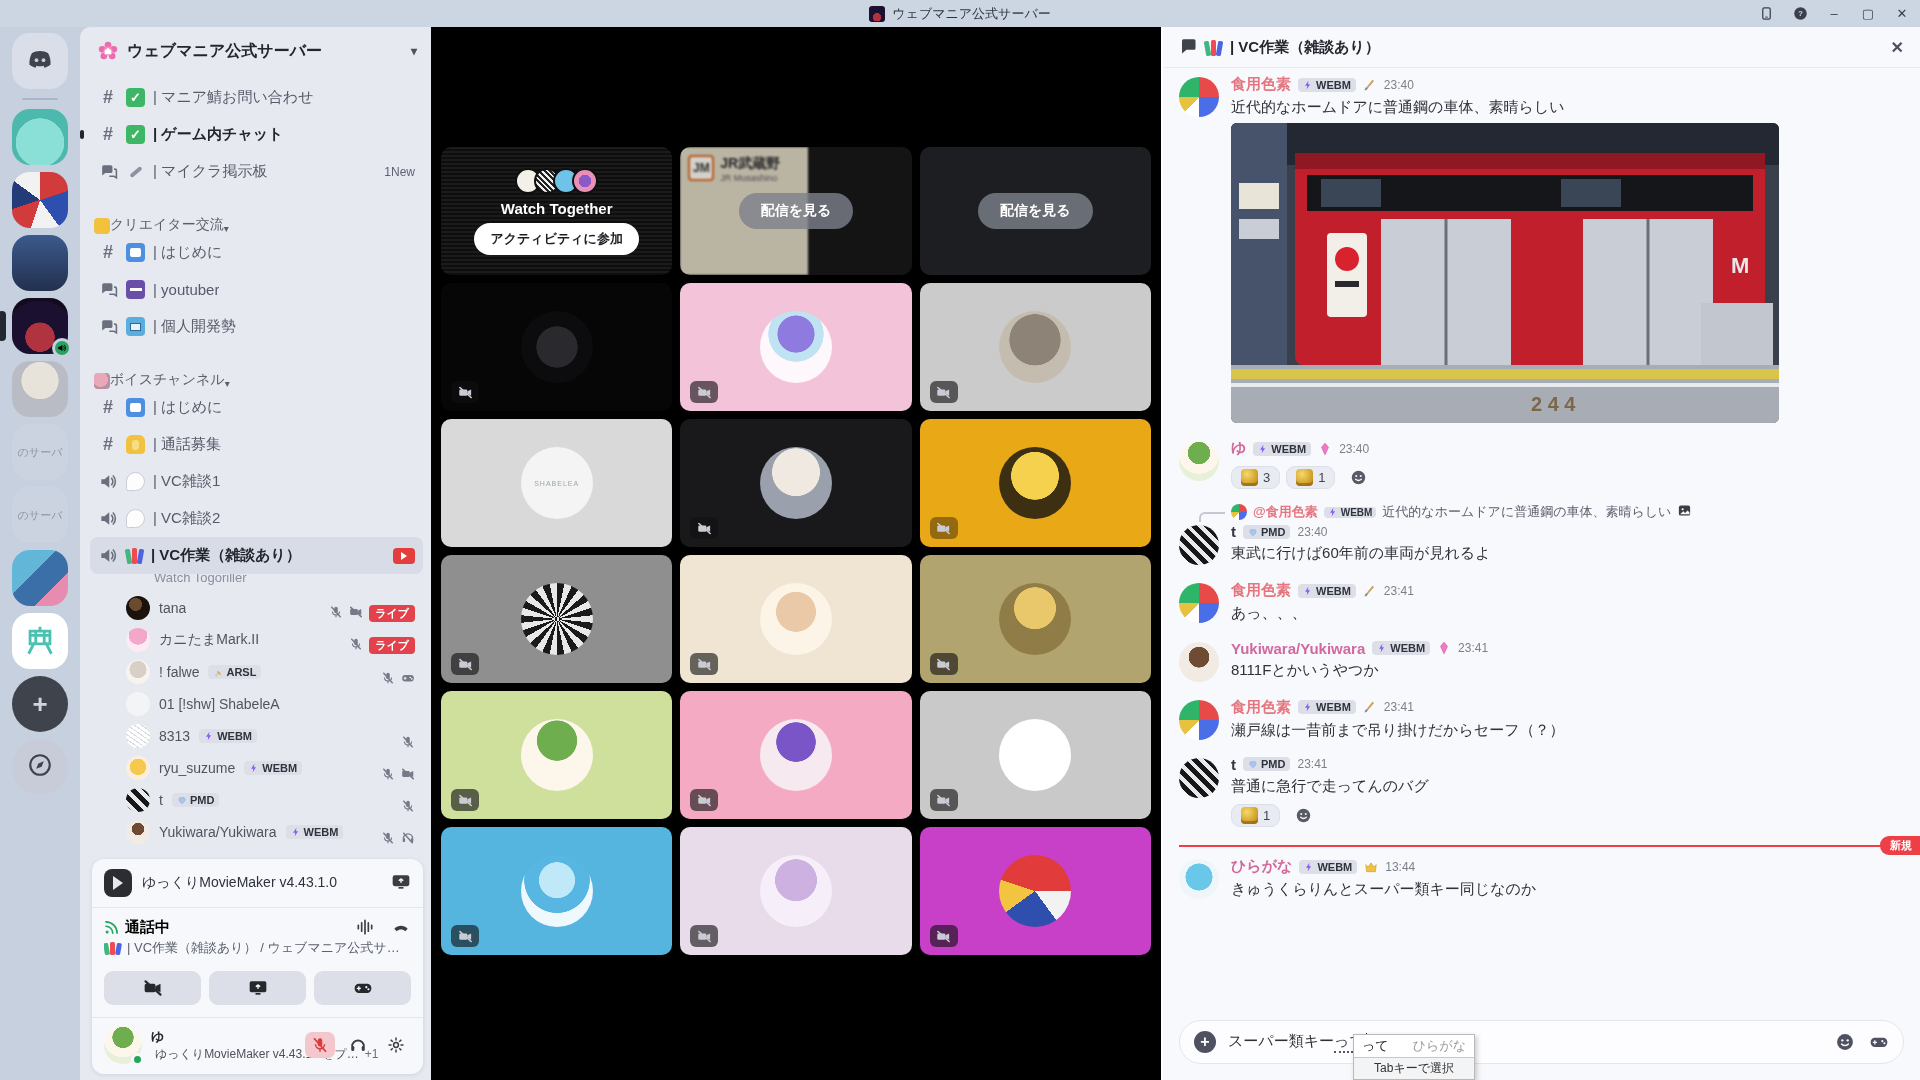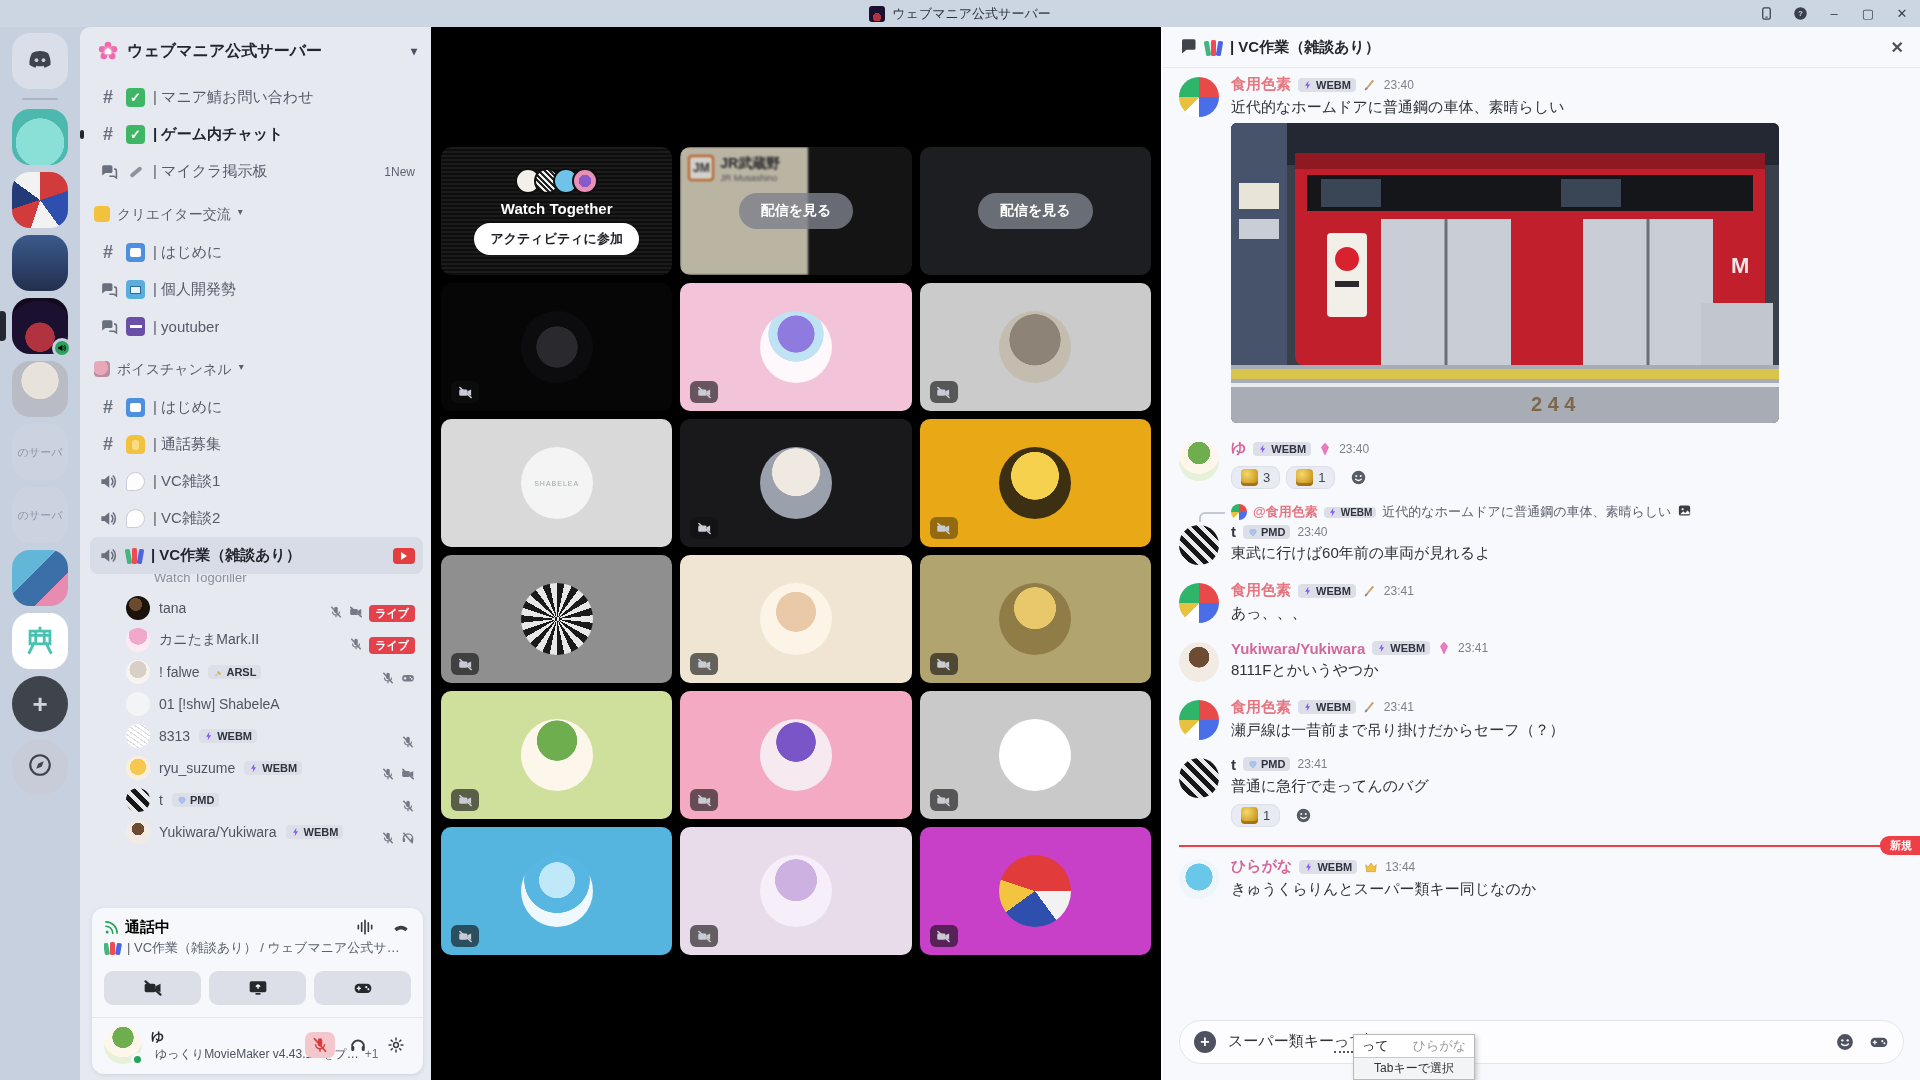--- a/index.html
+++ b/index.html
@@ -37,21 +37,21 @@
   .flower svg { width:20px; height:20px; }
   .sb-chevron { margin-left:auto; color:#4e5260; font-size:12px; }
   .chan-scroll { flex:1; overflow:hidden; padding:4px 8px 0 10px; }
   .chan { height:37px; border-radius:8px; display:flex; align-items:center; gap:8px; padding:0 8px; color:#565b68; font-size:15px; position:relative; }
   .chan .hash { font-size:18px; font-weight:bold; color:#6a6f7d; width:20px; text-align:center; }
   .chan .cicon { width:20px; display:flex; justify-content:center; color:#6a6f7d; }
   .cicon svg { width:19px; height:19px; }
   .chan .lbl { white-space:nowrap; overflow:hidden; }
   .chan.bold .lbl { font-weight:bold; color:#23262d; }
   .chan.sel { background:#d8dce7; color:#23262d; font-weight:bold; }
-  .cat { margin-top:16px; height:28px; display:flex; align-items:flex-start; gap:7px; padding:0 4px; font-size:14px; color:#5b5f6b; }
+  .cat { margin-top:16px; height:28px; display:flex; align-items:flex-end; gap:0; padding:0 4px; font-size:14px; color:#5b5f6b; }
   .cat .chev { font-size:10px; color:#5b5f6b; }
   .chip { width:16px; height:16px; border-radius:4px; display:inline-block; }
   .emoji18 { width:19px; height:19px; border-radius:4px; display:inline-flex; align-items:center; justify-content:center; flex:0 0 19px; }
   .e-check { background:#3db765; color:#fff; font-size:13px; font-weight:bold; }
   .e-pick { background:transparent; } .e-pick i { display:block; width:14px; height:4px; background:#8d949f; border-radius:2px; transform:rotate(-40deg); }
   .e-book { background:#4f8fe0; } .e-book i { display:block; width:11px; height:9px; background:#fff; border-radius:2px; }
   .e-clapper { background:#6a4fa8; } .e-clapper i { display:block; width:12px; height:3px; background:#fff; }
   .e-laptop { background:#5aaede; } .e-laptop i { display:block; width:11px; height:8px; background:#e8f2fa; border:1px solid #2e6a96; }
   .e-hand { background:#f2c23e; border-radius:6px 6px 4px 4px; } .e-hand i{ display:block; width:7px; height:10px; background:#f8dc86; border-radius:3px; }
   .e-bubble { background:#fdfdfd; border-radius:50% 50% 50% 12%; border:1px solid #c9ccd6; }
@@ -407,35 +407,35 @@
               <i></i>
             </span>
           <span class="lbl">| はじめに</span>
         </div>
         <div class="chan">
           <span class="cicon">
               <svg>
                 <use href="#i-forum"></use>
               </svg>
             </span>
+          <span class="emoji18 e-clapper">
+              <i></i>
+            </span>
+          <span class="lbl">| youtuber</span>
+        </div>
+        <div class="chan">
+          <span class="cicon">
+              <svg>
+                <use href="#i-forum"></use>
+              </svg>
+            </span>
           <span class="emoji18 e-laptop">
               <i></i>
             </span>
           <span class="lbl">| 個人開発勢</span>
-        </div>
-        <div class="chan">
-          <span class="cicon">
-              <svg>
-                <use href="#i-forum"></use>
-              </svg>
-            </span>
-          <span class="emoji18 e-clapper">
-              <i></i>
-            </span>
-          <span class="lbl">| youtuber</span>
         </div>
 
         <div class="cat">
           <span class="chip" style="background:radial-gradient(circle at 40% 40%,#e8a8b8 0 55%,#b890a0 56%)"></span>
           <span>ボイスチャンネル</span>
           <span class="chev">▾</span>
         </div>
         <div class="chan">
           <span class="hash">#</span>
           <span class="emoji18 e-book">
@@ -593,20 +593,29 @@
                 <use href="#i-micoff"></use>
               </svg>
               <svg>
                 <use href="#i-deafoff"></use>
               </svg>
             </span>
         </div>
       </div>
 
       <div class="bottom-card">
+        <div class="act-row">
+          <span class="ymm-icon">
+              <i></i>
+            </span>
+          <span class="act-title">ゆっくりMovieMaker v4.43.1.0</span>
+          <span class="act-share"><svg>
+                <use href="#i-share"></use>
+              </svg></span>
+        </div>
         <div class="call-row">
           <div class="call-status">
             <svg style="color:#23a55a">
                 <use href="#i-rss"></use>
               </svg>
             <span>通話中</span>
             <span class="call-icons">
               <svg>
                   <use href="#i-bars"></use>
                 </svg>

